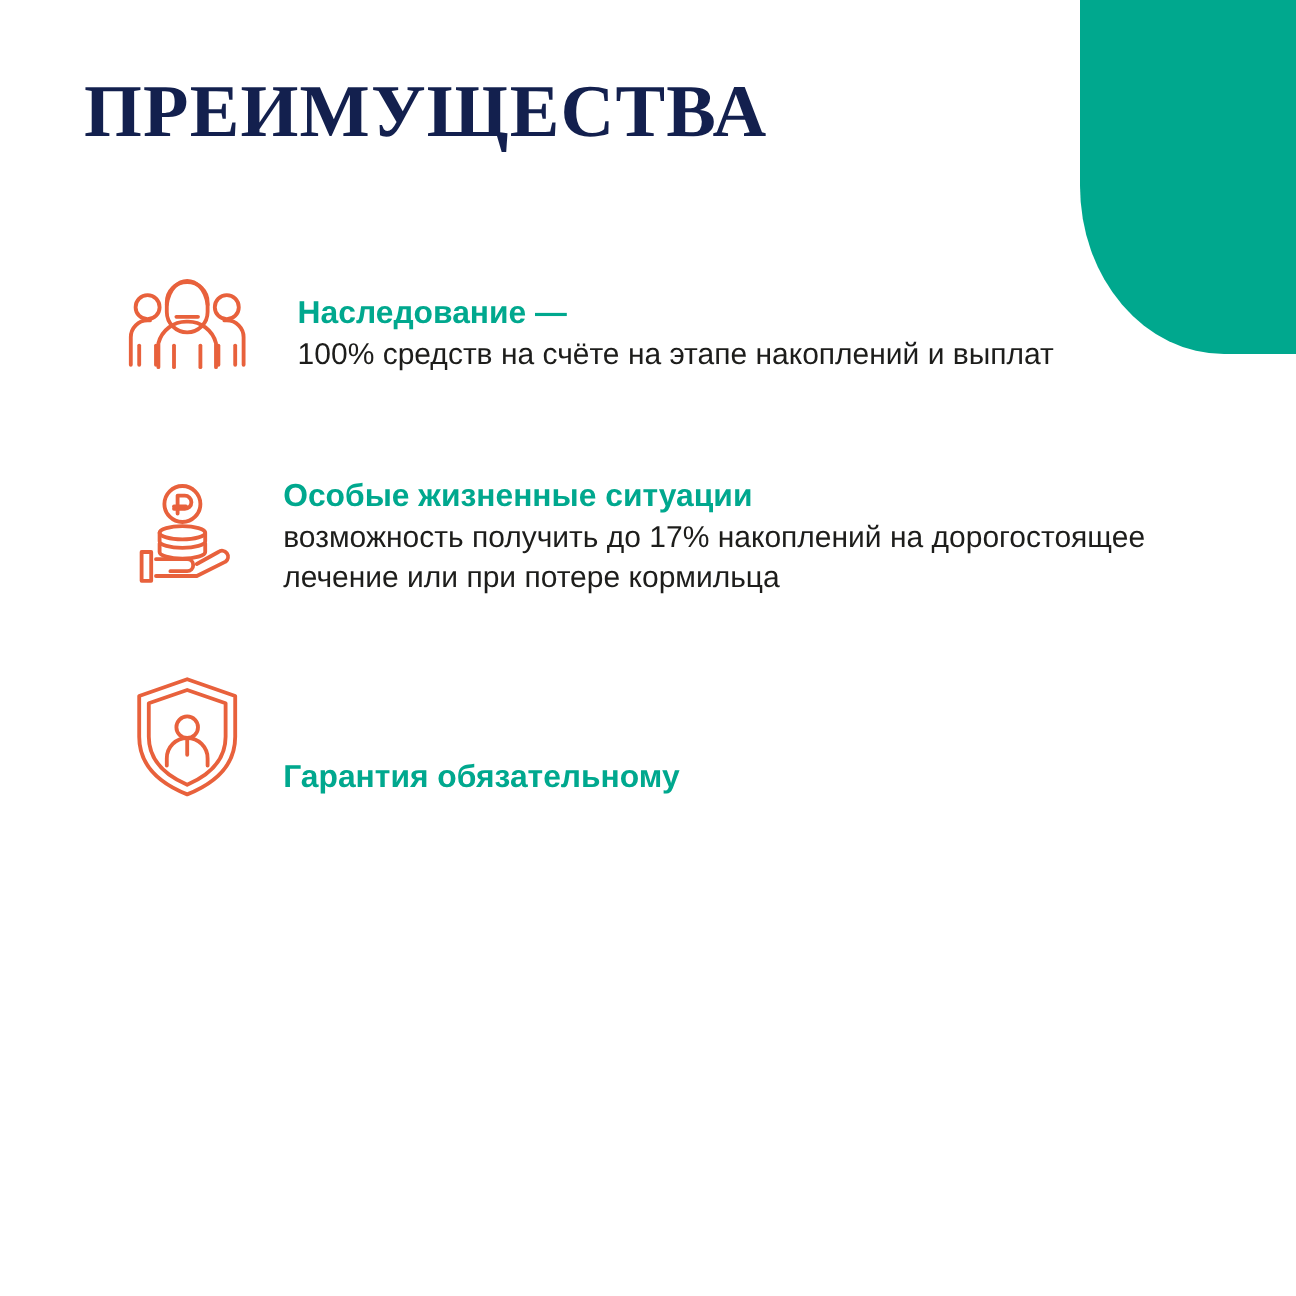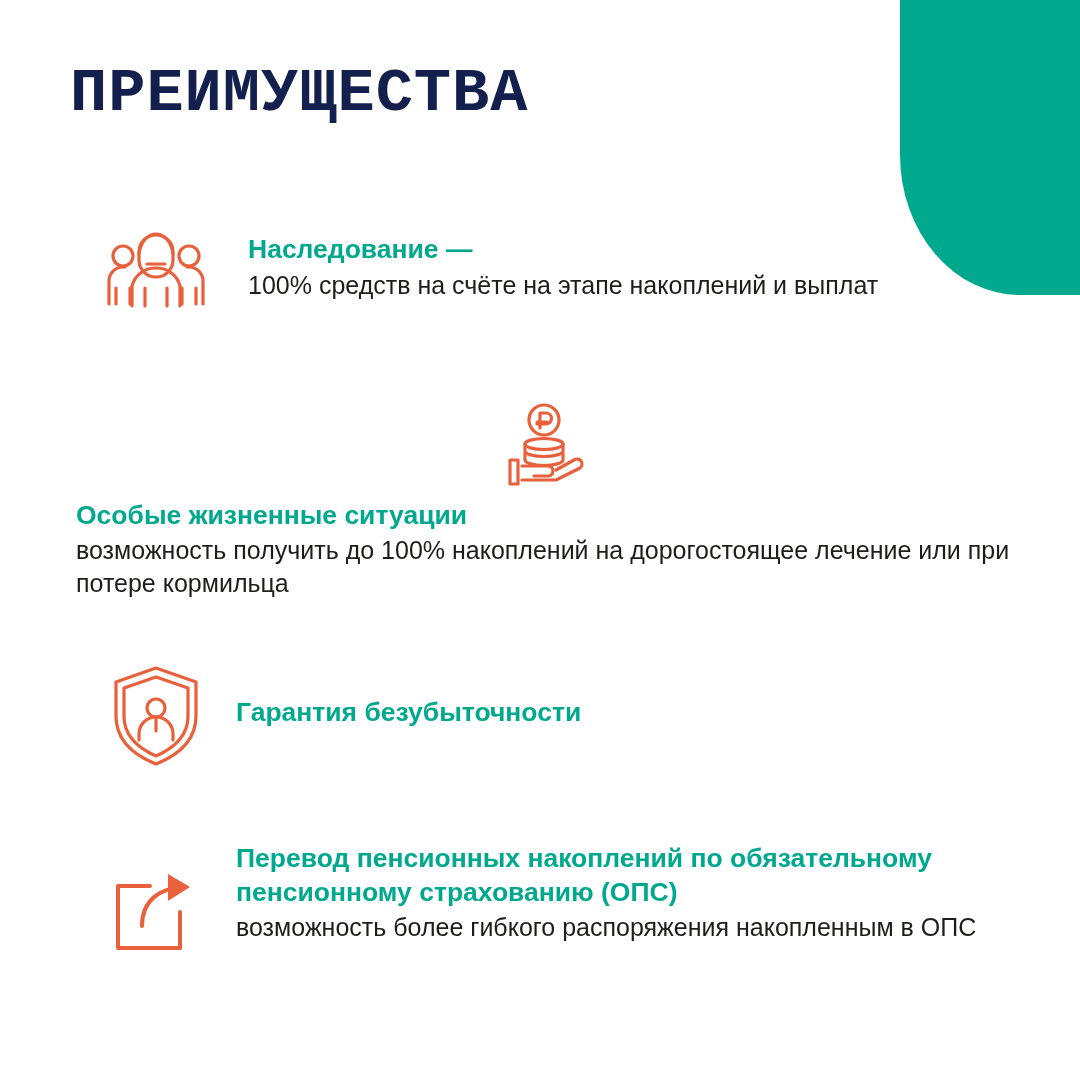--- a/index.html
+++ b/index.html
@@ -36,34 +36,34 @@
   }
 
   .page-title {
     position: absolute;
     top: 58px;
     left: 70px;
     font-size: 62px;
     font-weight: bold;
     letter-spacing: 1px;
     color: #13204e;
-    font-family: Liberation Mono, monospace;
+    font-family: Liberation Serif, serif;
     margin: 0;
   }
 
   .benefits {
     position: absolute;
     top: 222px;
     left: 76px;
     right: 60px;
   }
 
   .benefit-row {
     display: flex;
-    align-items: center;
+    align-items: flex-end;
     margin-bottom: 46px;
   }
   .benefit-row .icon-cell {
     width: 160px;
     min-width: 160px;
     display: flex;
     justify-content: center;
     align-items: flex-start;
     padding-top: 10px;
   }
@@ -83,21 +83,21 @@
     color: #1d1d1b;
     font-size: 25px;
     line-height: 1.32;
     margin: 0;
     display: block;
   }
 
   
   .row-1 { margin-bottom: 74px; }
   .row-1 .icon-cell { padding-top: 4px; }
-  .row-2 { margin-bottom: 58px; flex-direction: column; }
+  .row-2 { margin-bottom: 58px; }
   .row-2 .icon-cell { padding-top: 12px; }
   .row-3 { margin-bottom: 60px; }
   .row-3 .icon-cell { padding-top: 6px; }
   .row-4 .icon-cell { padding-top: 42px; }
 
   .row-1 .text-cell { padding-left: 12px; }
 
   svg { display: block; }
 </style>
 </head>
@@ -149,46 +149,33 @@
         <path d="M27 46 v7 c0 3 8.5 5.5 19 5.5 s19 -2.5 19 -5.5 v-7"></path>
         <path d="M27 55 v7 c0 3 8.5 5.5 19 5.5 s19 -2.5 19 -5.5 v-7"></path>
 
         <path d="M12 62 h8 v24 h-8 z"></path>
         <path d="M24 68 h26 a5 5 0 0 1 0 10 h-14"></path>
         <path d="M24 82 h34 l24 -12 a5 5 0 0 0 -6 -8 l-18 10"></path>
       </svg>
     </div>
     <div class="text-cell">
       <span class="benefit-heading">Особые жизненные ситуации</span>
-      <span class="benefit-body">возможность получить до 100% накоплений на дорогостоящее лечение или при потере кормильца</span>
+      <span class="benefit-body">возможность получить до 17% накоплений на дорогостоящее лечение или при потере кормильца</span>
     </div>
   </div>
 
   <div class="benefit-row row-3">
     <div class="icon-cell">
       <svg width="96" height="104" viewBox="0 0 96 104" fill="none" stroke="#e8613c" stroke-width="3.2" stroke-linecap="round" stroke-linejoin="round">
         <path d="M48 4 L88 18 v34 c0 26 -20 40 -40 48 C28 92 8 78 8 52 V18 z"></path>
         <path d="M48 13 L80 24 v28 c0 21 -16 33 -32 40 C32 85 16 73 16 52 V24 z"></path>
         <circle cx="48" cy="44" r="9"></circle>
         <path d="M31 76 v-6 a17 17 0 0 1 34 0 v6"></path>
         <path d="M48 53 v14"></path>
       </svg>
     </div>
     <div class="text-cell">
-      <span class="benefit-heading">Гарантия безубыточности</span>
+      <span class="benefit-heading">Гарантия обязательному</span>
     </div>
   </div>
 
-  <div class="benefit-row row-4">
-    <div class="icon-cell">
-      <svg width="92" height="86" viewBox="0 0 92 86" fill="none" stroke="#e8613c" stroke-width="4" stroke-linecap="round" stroke-linejoin="round">
-        <path d="M70 42 V78 H8 V16 h32"></path>
-        <path d="M32 56 C32 30 50 18 74 17"></path>
-        <path d="M58 4 L80 17 L58 31 Z" fill="#e8613c" stroke="none"></path>
-      </svg>
-    </div>
-    <div class="text-cell">
-      <span class="benefit-heading">Перевод пенсионных накоплений по обязательному пенсионному страхованию (ОПС)</span>
-      <span class="benefit-body">возможность более гибкого распоряжения накопленным в ОПС</span>
-    </div>
-  </div>
 
 </div>
 
 </body></html>

